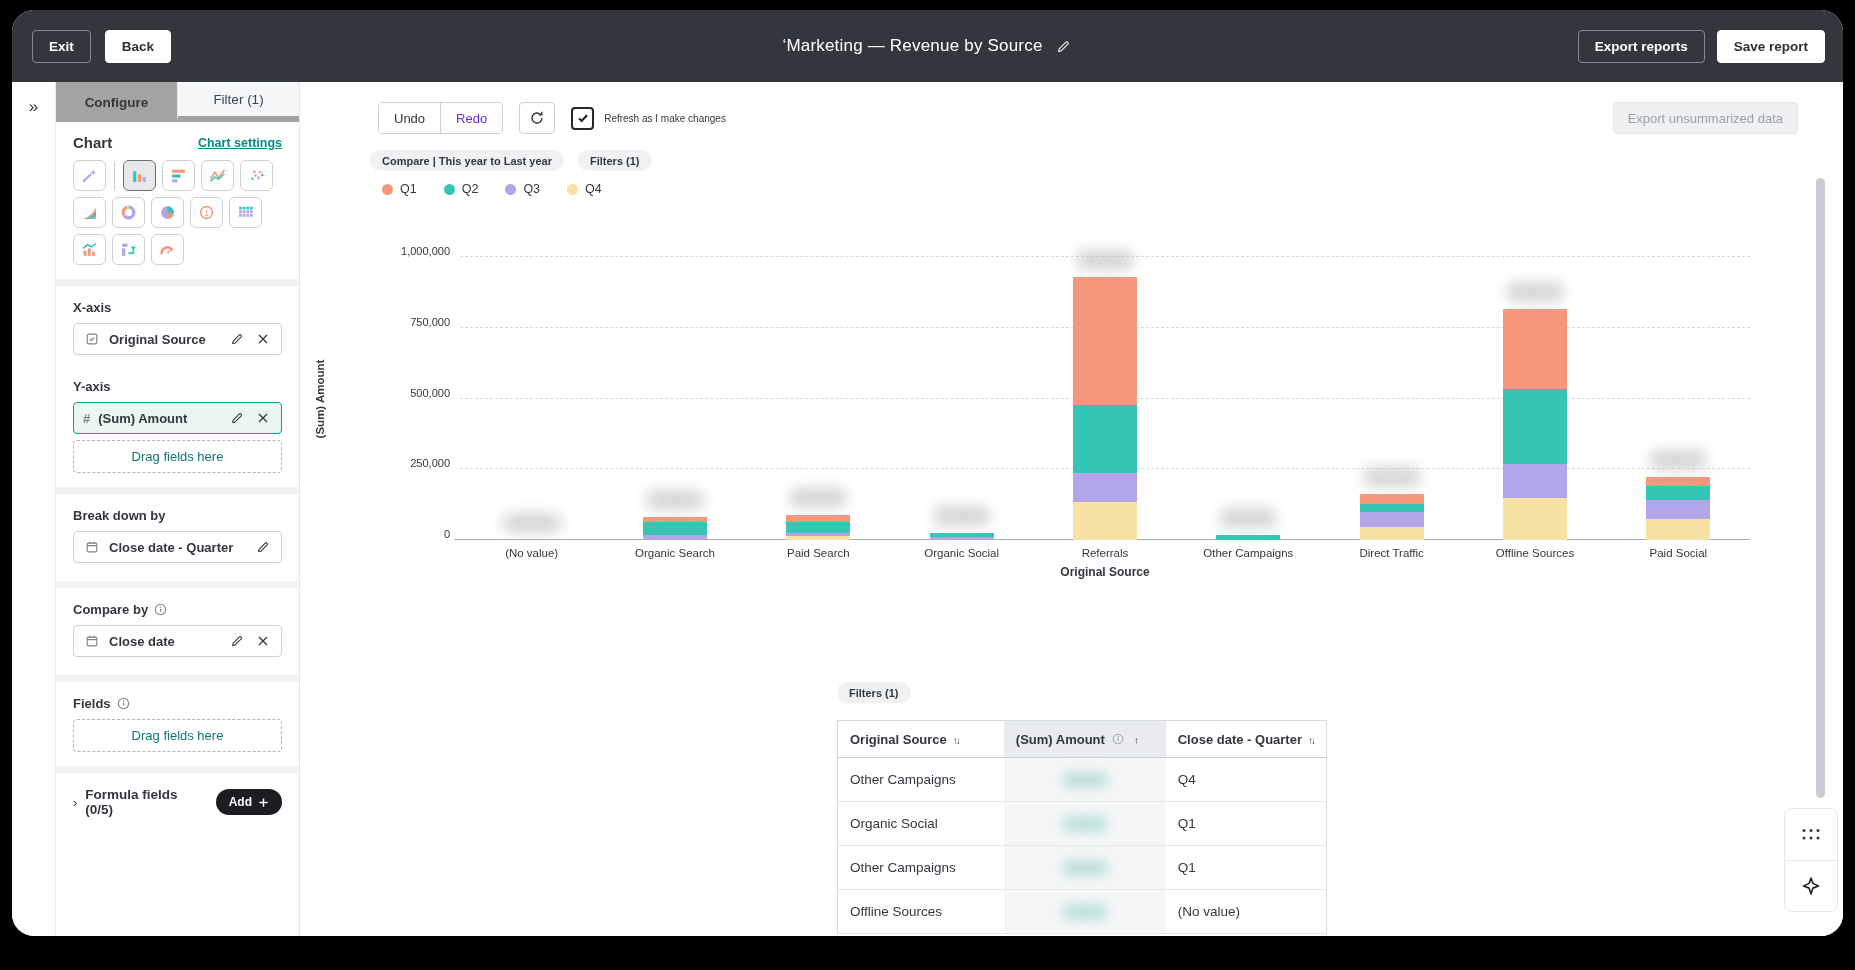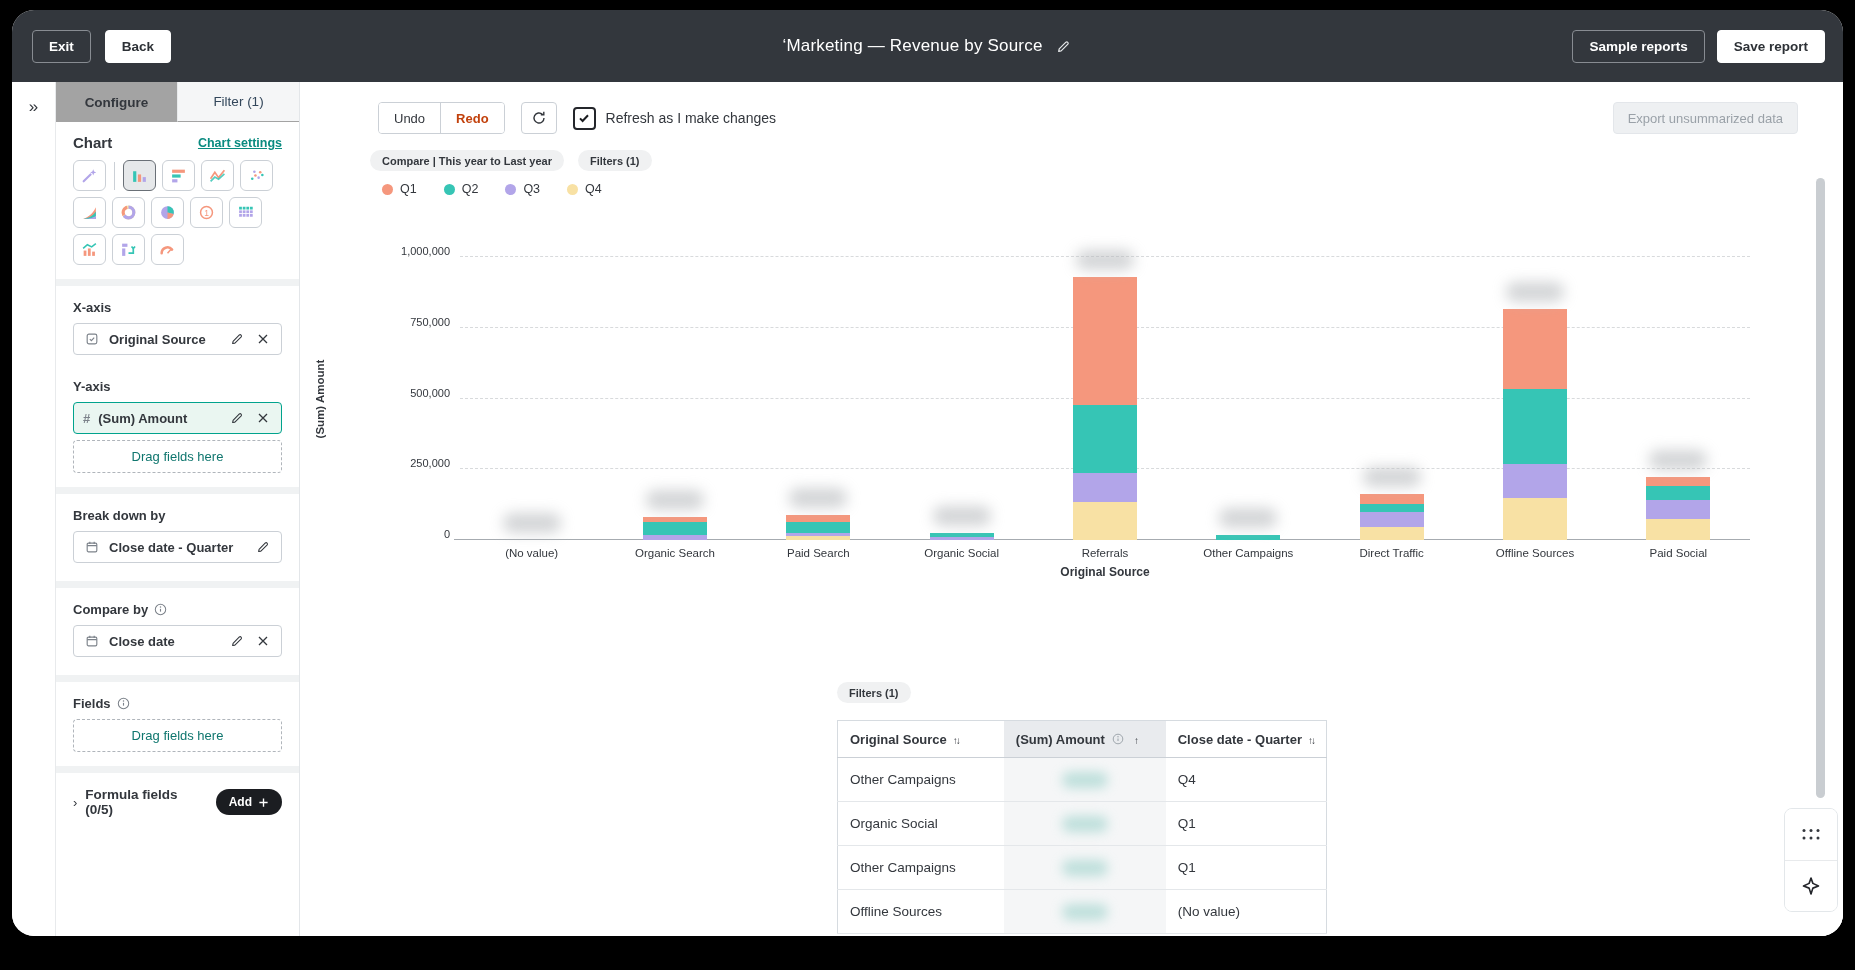--- a/index.html
+++ b/index.html
@@ -14,21 +14,21 @@
   .tb-title{position:absolute;left:50%;top:50%;transform:translate(-50%,-50%);display:flex;align-items:center;gap:12px;color:#fff;font-size:17px;font-weight:500;letter-spacing:.2px;}
   .tb-right{margin-left:auto;display:flex;gap:12px;margin-right:18px;}
   
   .content{display:flex;height:854px;background:#fff;position:relative;}
   .rail{width:44px;border-right:1px solid #e8eaec;display:flex;justify-content:center;padding-top:16px;box-sizing:border-box;}
   .collapse{font-size:17px;color:#33373d;cursor:pointer;line-height:1;}
   .sidebar{width:244px;border-right:1px solid #e3e6e9;display:flex;flex-direction:column;box-sizing:border-box;}
   .tabs{display:flex;height:40px;flex:none;}
   .tab{flex:1;display:flex;align-items:center;justify-content:center;font-size:13.5px;cursor:pointer;}
   .tab.active{font-weight:700;background:#a3a3a3;}
-  .tab.inactive{background:#f5f6f7;border-left:1px solid #e8eaec;border-bottom:1px solid #a3a3a3;color:#33475b;}
+  .tab.inactive{background:#f5f6f7;border-left:1px solid #e8eaec;border-bottom:6px solid #a3a3a3;color:#33475b;}
   .sb-scroll{flex:1;overflow:hidden;}
   .section{padding:12px 17px 14px 17px;}
   .sep{height:7px;background:#f0f2f3;}
   .sec-head{display:flex;align-items:center;justify-content:space-between;margin-bottom:9px;}
   .sec-title{font-size:15px;font-weight:700;}
   .sec-label{font-size:13px;font-weight:700;margin:2px 0 8px 0;display:flex;align-items:center;gap:6px;}
   .link{font-size:12.5px;font-weight:700;color:#0a8b80;text-decoration:underline;cursor:pointer;}
   .type-grid{display:flex;flex-wrap:wrap;gap:6px;align-items:center;}
   .type-btn{width:33px;height:31px;border:1px solid #cbd0d6;border-radius:6px;background:#fff;display:inline-flex;align-items:center;justify-content:center;cursor:pointer;}
   .type-btn.selected{background:#e6e8ea;border:1px solid #6a7077;}
@@ -40,25 +40,25 @@
   .dragbox{border:1px dashed #b0b5bb;border-radius:4px;height:31px;display:flex;align-items:center;justify-content:center;color:#0f766e;font-size:13px;margin-top:6px;cursor:pointer;}
   .formula-row{display:flex;align-items:center;gap:8px;padding:14px 17px;}
   .formula-row .chev{font-size:13px;color:#33373d;}
   .formula-title{font-size:13.5px;font-weight:700;flex:1;}
   .add-btn{background:#1b1d21;color:#fff;border:none;border-radius:14px;height:26px;padding:0 13px;font-size:12px;font-weight:700;cursor:pointer;display:inline-flex;align-items:center;gap:6px;}
   
   .main{flex:1;position:relative;background:#fff;}
   .toolbar{position:absolute;left:78px;top:20px;display:flex;align-items:center;gap:16px;}
   .undo-group{display:flex;border:1px solid #cbd0d6;border-radius:4px;overflow:hidden;}
   .undo-group .ub{height:30px;padding:0 15px;background:#fff;border:none;font-family:inherit;font-size:13px;color:#33373d;cursor:pointer;}
-  .undo-group .ub+.ub{border-left:1px solid #cbd0d6;color:#c2410c;font-weight:bold;}
+  .undo-group .ub+.ub{border-left:1px solid #cbd0d6;color:#6d28d9;}
   .sq-btn{width:36px;height:32px;border:1px solid #cbd0d6;border-radius:4px;background:#fff;display:inline-flex;align-items:center;justify-content:center;cursor:pointer;}
   .chk-row{display:flex;align-items:center;gap:10px;cursor:pointer;}
   .chk{width:19px;height:19px;border:2px solid #24262b;border-radius:4px;background:#fff;display:inline-flex;align-items:center;justify-content:center;}
-  .chk-label{font-size:14px;}
+  .chk-label{font-size:10px;}
   .export-btn{position:absolute;right:45px;top:20px;height:32px;padding:0 14px;background:#eef0f2;border:1px solid #e3e6ea;border-radius:4px;color:#9aa1a8;font-size:13px;font-family:inherit;cursor:default;}
   .badges{position:absolute;left:70px;top:68px;display:flex;gap:14px;}
   .badge{background:#f0f1f2;border-radius:11px;height:21px;display:inline-flex;align-items:center;padding:0 12px;font-size:11px;font-weight:700;cursor:pointer;}
   .legend{position:absolute;left:82px;top:100px;display:flex;gap:27px;}
   .leg-item{display:flex;align-items:center;gap:7px;font-size:12.5px;cursor:pointer;}
   .leg-dot{width:11px;height:11px;border-radius:50%;}
   
   .ylab-wrap{position:absolute;left:6px;top:175px;height:283px;width:28px;display:flex;align-items:center;justify-content:center;}
   .ylab-wrap span{transform:rotate(-90deg);white-space:nowrap;font-size:11.5px;font-weight:700;}
   .plot{position:absolute;left:160px;top:175px;width:1290px;height:283px;}
@@ -103,21 +103,21 @@
     </div>
     <div class="tb-title">
       <span>‘Marketing — Revenue by Source</span>
       <span class="icon-btn">
         <svg width="15" height="15" viewBox="0 0 16 16">
             <path d="M3 13.2l.5-2.6 7.2-7.2a1.5 1.5 0 0 1 2.1 2.1L5.6 12.7 3 13.2z" fill="none" stroke="#e8eaec" stroke-width="1.3" stroke-linejoin="round"></path>
           </svg>
       </span>
     </div>
     <div class="tb-right">
-      <button class="btn btn-dark">Sample reports</button>
+      <button class="btn btn-dark">Export reports</button>
       <button class="btn btn-white">Save report</button>
     </div>
   </div>
 
   <div class="content">
 
     <div class="rail">
       <span class="collapse">»</span>
     </div>
 

